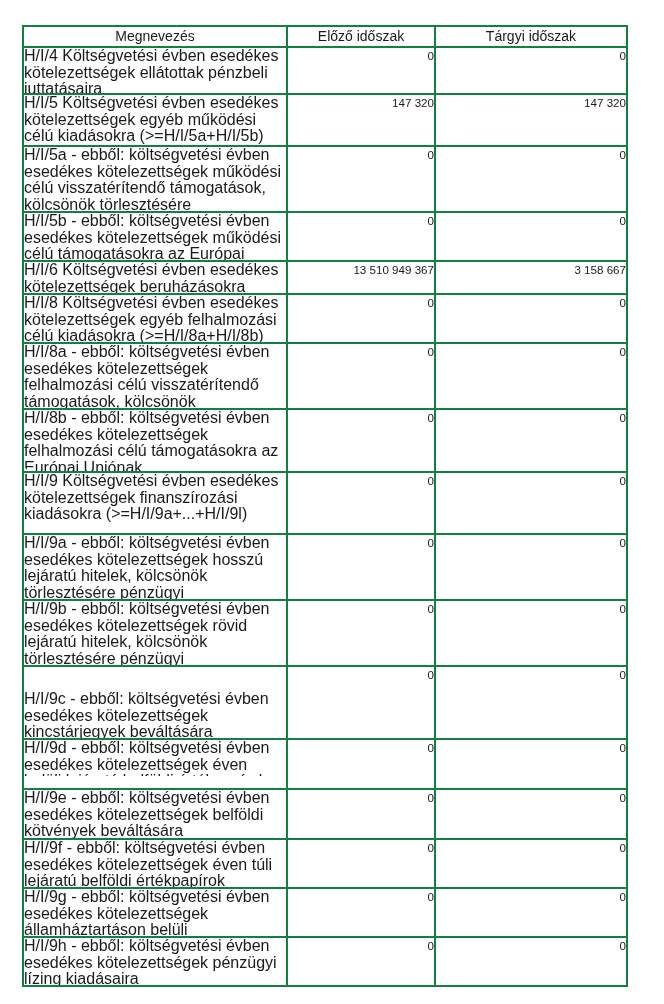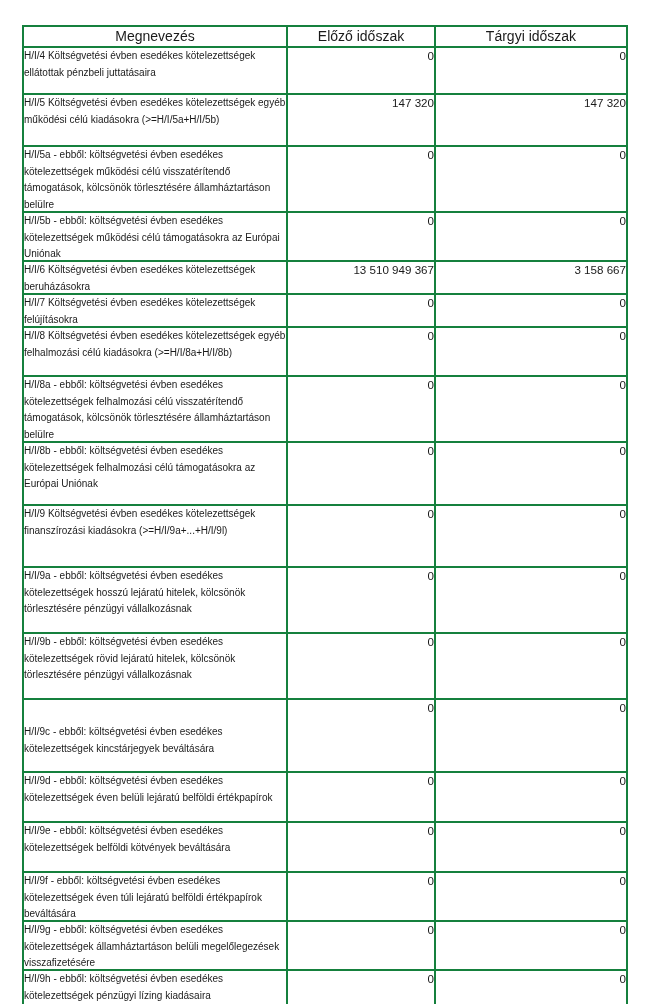--- a/index.html
+++ b/index.html
@@ -34,21 +34,21 @@
     }
     table.sheet th {
       height: 19px;
       font-weight: normal;
       font-size: 14px;
       line-height: 19px;
       text-align: center;
       white-space: nowrap;
     }
     td.name {
-      font-size: 10px;
+      font-size: 16px;
       line-height: 16.5px;
       padding-left: 1px;
       padding-right: 1px;
     }
     td.name .txt {
       display: block;
       overflow: hidden;
       height: 100%;
     }
     td.num {
@@ -139,33 +139,20 @@
         </td>
         <td class="num">
           <div class="cellwrap" style="height: 31px;"><span>13 510 949 367</span></div>
         </td>
         <td class="num">
           <div class="cellwrap" style="height: 31px; padding-left: 8px;"><span>3 158 667</span></div>
         </td>
       </tr>
       <tr>
         <td class="name">
-          <div class="cellwrap" style="height: 31px;">
-            <span class="txt">H/I/7 Költségvetési évben esedékes kötelezettségek felújításokra</span>
-          </div>
-        </td>
-        <td class="num">
-          <div class="cellwrap" style="height: 31px;"><span>0</span></div>
-        </td>
-        <td class="num">
-          <div class="cellwrap" style="height: 31px;"><span>0</span></div>
-        </td>
-      </tr>
-      <tr>
-        <td class="name">
           <div class="cellwrap" style="height: 47px;">
             <span class="txt">H/I/8 Költségvetési évben esedékes kötelezettségek egyéb felhalmozási célú kiadásokra (&gt;=H/I/8a+H/I/8b)</span>
           </div>
         </td>
         <td class="num">
           <div class="cellwrap" style="height: 47px;"><span>0</span></div>
         </td>
         <td class="num">
           <div class="cellwrap" style="height: 47px;"><span>0</span></div>
         </td>

